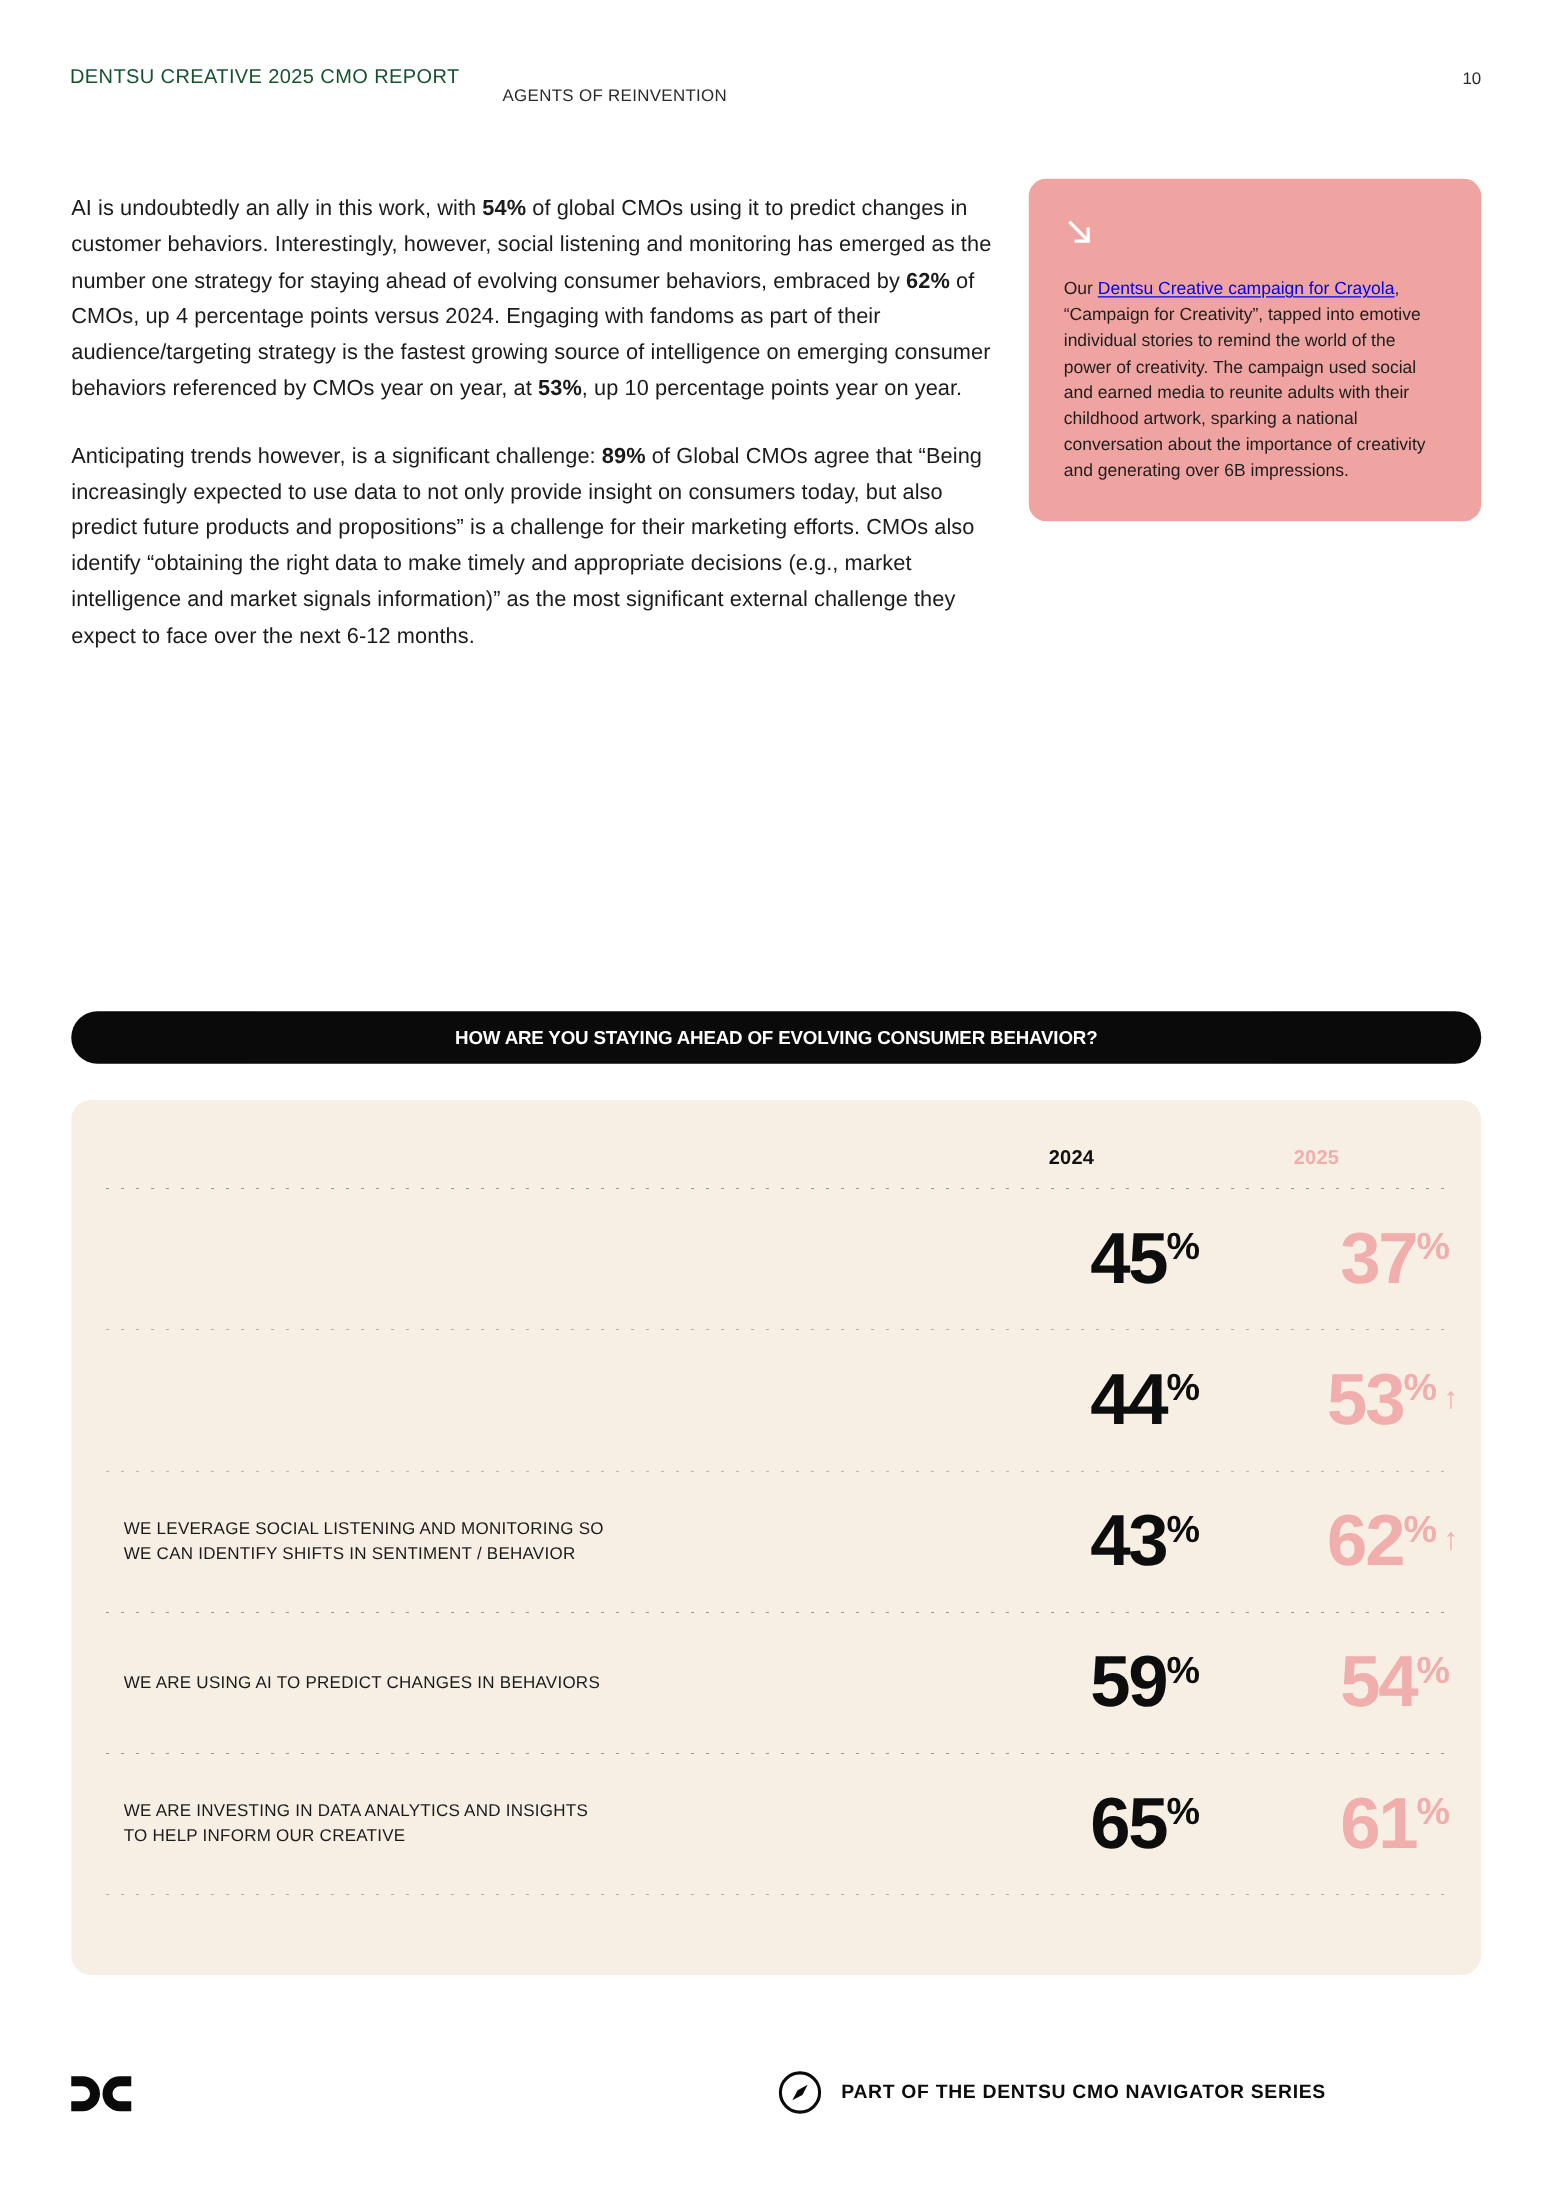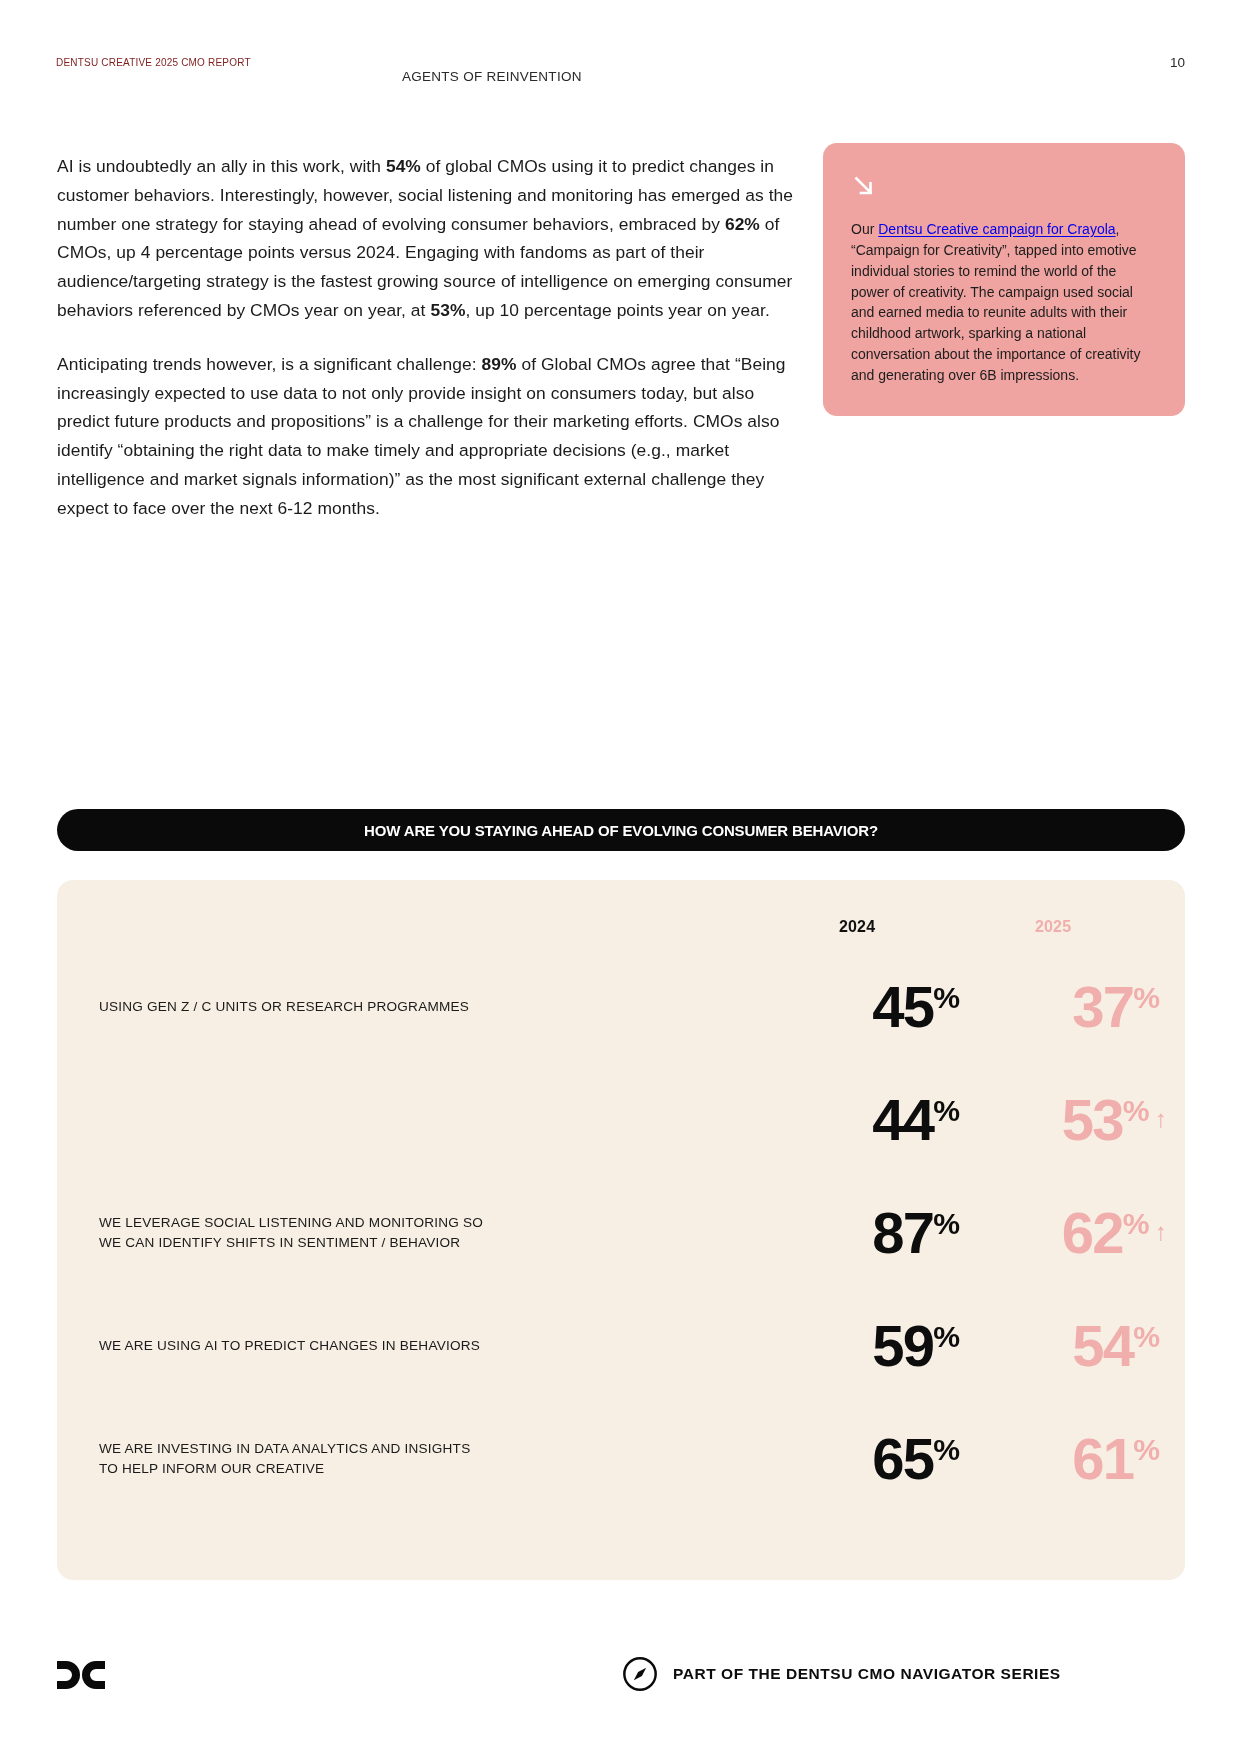--- a/index.html
+++ b/index.html
@@ -22,23 +22,23 @@
   .header {
     position: absolute;
     top: 52px;
     left: 56px;
     right: 56px;
     height: 20px;
     display: flex;
     align-items: center;
   }
   .header-left {
-    font-size: 10px;
+    font-size: 16px;
     letter-spacing: 0.02em;
-    color: #7f1d1d;
+    color: #14532d;
     width: 346px;
     white-space: nowrap;
   }
   .header-mid {
     font-size: 13.5px;
     letter-spacing: 0.02em;
     color: #2a2a2a;
     flex: 1;
     white-space: nowrap;
     margin-top: 29px;
@@ -264,42 +264,39 @@
   <section class="panel">
 
     <div class="col-head">
       <div class="c2024">2024</div>
       <div class="c2025">2025</div>
     </div>
 
     <div class="dotline"></div>
 
     <div class="row">
-      <div class="row-label">
-        <span>USING GEN Z / C UNITS OR RESEARCH PROGRAMMES</span>
-      </div>
       <div class="val-2024"><span>45</span><span class="pct">%</span></div>
       <div class="val-2025"><span>37</span><span class="pct">%</span><span class="uparrow"></span></div>
     </div>
 
     <div class="dotline"></div>
 
     <div class="row">
       <div class="val-2024"><span>44</span><span class="pct">%</span></div>
       <div class="val-2025"><span>53</span><span class="pct">%</span><span class="uparrow">↑</span></div>
     </div>
 
     <div class="dotline"></div>
 
     <div class="row">
       <div class="row-label">
         <span>WE LEVERAGE SOCIAL LISTENING AND MONITORING SO</span><br>
         <span>WE CAN IDENTIFY SHIFTS IN SENTIMENT / BEHAVIOR</span>
       </div>
-      <div class="val-2024"><span>87</span><span class="pct">%</span></div>
+      <div class="val-2024"><span>43</span><span class="pct">%</span></div>
       <div class="val-2025"><span>62</span><span class="pct">%</span><span class="uparrow">↑</span></div>
     </div>
 
     <div class="dotline"></div>
 
     <div class="row">
       <div class="row-label">
         <span>WE ARE USING AI TO PREDICT CHANGES IN BEHAVIORS</span>
       </div>
       <div class="val-2024"><span>59</span><span class="pct">%</span></div>

